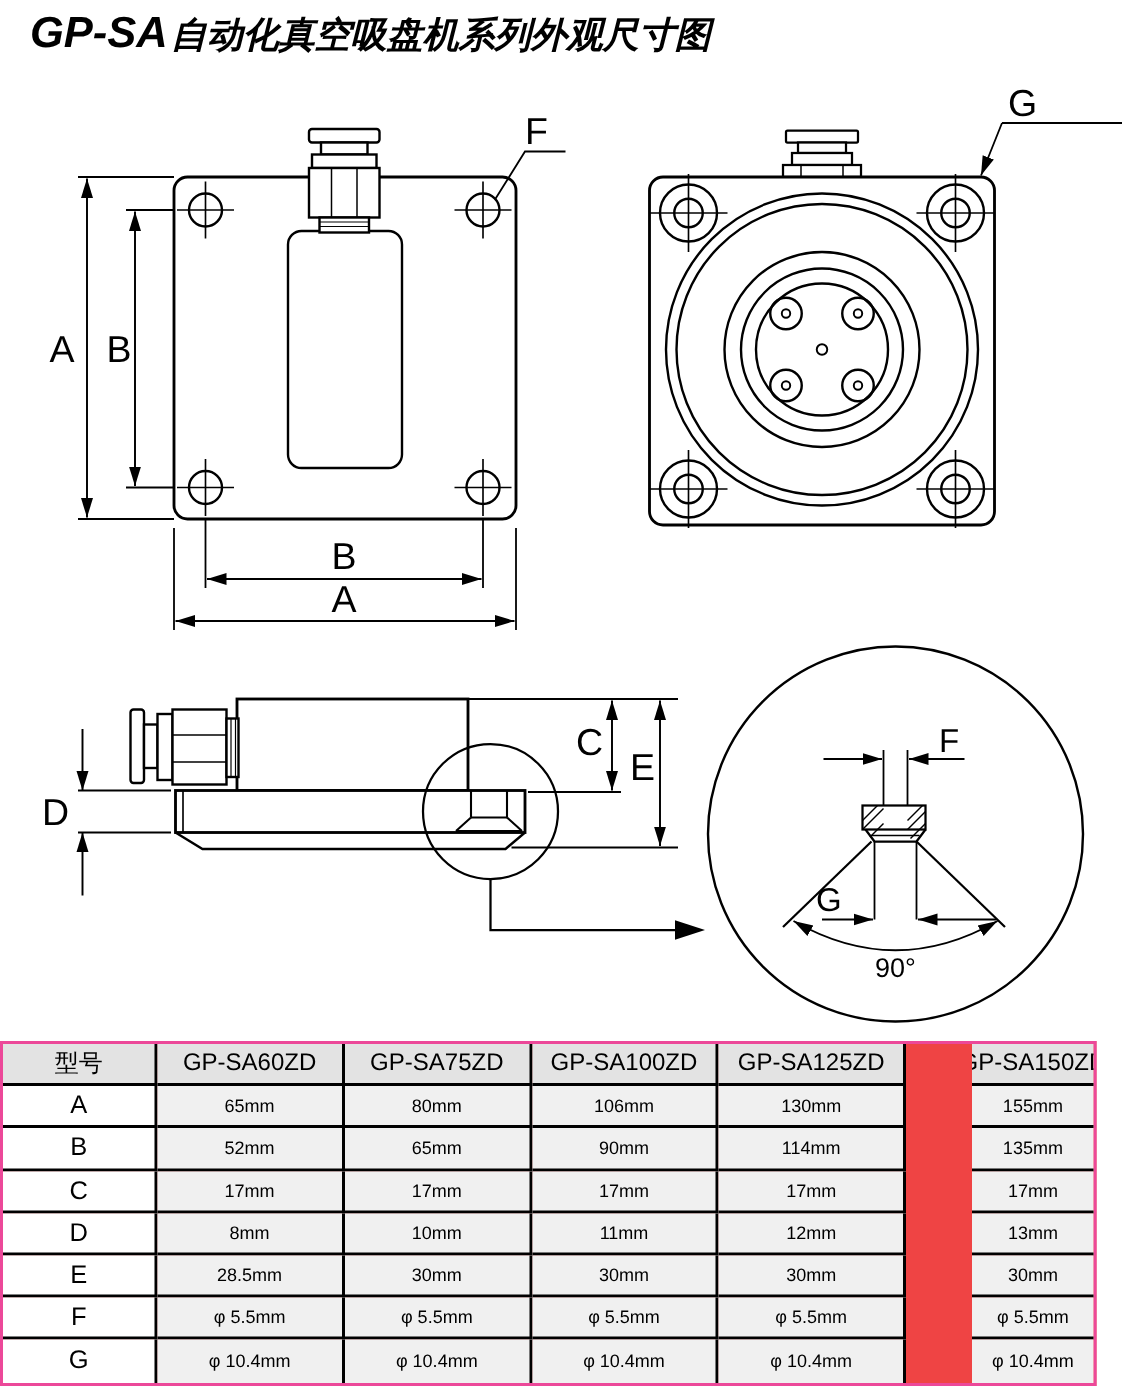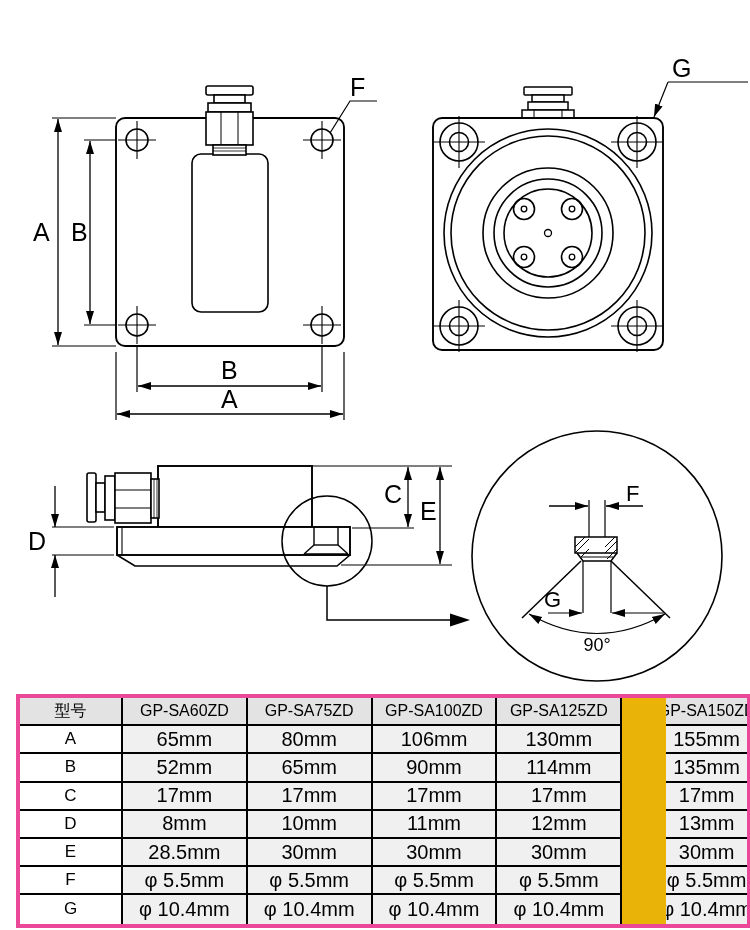--- a/index.html
+++ b/index.html
@@ -7,37 +7,40 @@
          font-family:"Liberation Sans","DejaVu Sans",sans-serif;color:#000;}
   .title{position:absolute;left:20px;top:6px;white-space:nowrap;font-style:italic;font-weight:bold;}
   .title-model{font-size:29px;letter-spacing:0px;}
   .title-rest{font-size:24px;margin-left:2px;}
   svg text{font-family:"Liberation Sans","DejaVu Sans",sans-serif;fill:#000;}
   .dimletter{font-size:25px;}
   .dimletter-sm{font-size:22px;}
   .angletxt{font-size:18px;}
 
   
-  .spec-table{position:absolute;left:16px;top:694px;width:727px;
+  .spec-table{position:absolute;left:0;top:694px;width:727px;
       display:grid;grid-template-columns:103px repeat(5,1fr);grid-auto-rows:28.2px;
-      border:4px solid #ec4899;background:#eab308;}
+      border:2px solid #ec4899;background:#ef4444;}
   .tr{display:contents;}
   .td{background:#f0f0f0;display:flex;align-items:center;justify-content:center;
-      font-size:20px;border-right:2px solid #000;border-bottom:2px solid #000;
+      font-size:12px;border-right:2px solid #000;border-bottom:2px solid #000;
       white-space:nowrap;overflow:hidden;}
   .td:nth-child(6n){border-right:none;margin-left:44px;}
   .tr:last-child .td{border-bottom:none;}
   .td.head{background:#e3e3e3;font-size:16px;}
   .td.rowlabel{background:#ffffff;font-size:17px;}
 </style>
 </head>
 <body>
 
 <div id="stage">
 
+  <div class="title">
+    <span class="title-model">GP-SA</span><span class="title-rest">自动化真空吸盘机系列外观尺寸图</span>
+  </div>
 
   <svg width="750" height="692" viewBox="0 0 750 692" style="position:absolute;left:0;top:0;">
     <defs>
       <marker id="ar" viewBox="0 0 14 10" markerWidth="14" markerHeight="10" refX="13" refY="5" orient="auto-start-reverse" markerUnits="userSpaceOnUse">
         <path d="M0,1 L13,5 L0,9 Z" fill="#000"></path>
       </marker>
     </defs>
 
     <g stroke="#000" fill="none">
 

